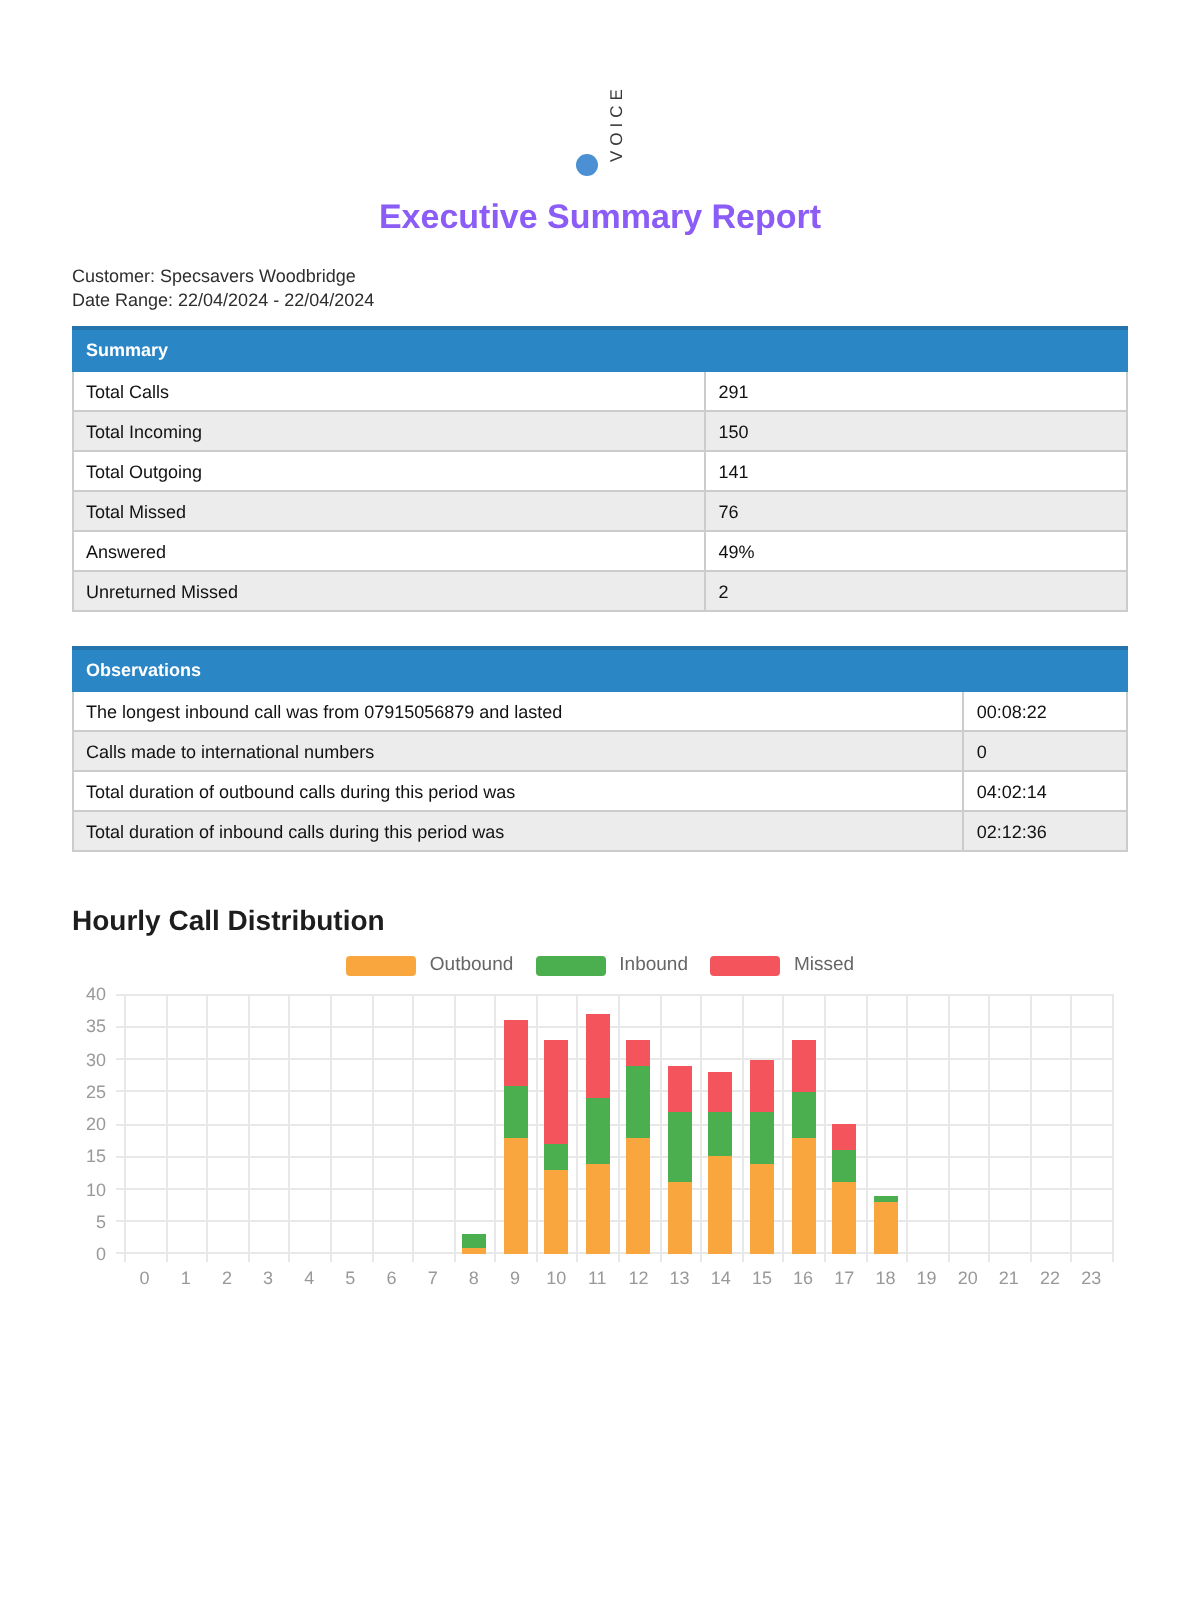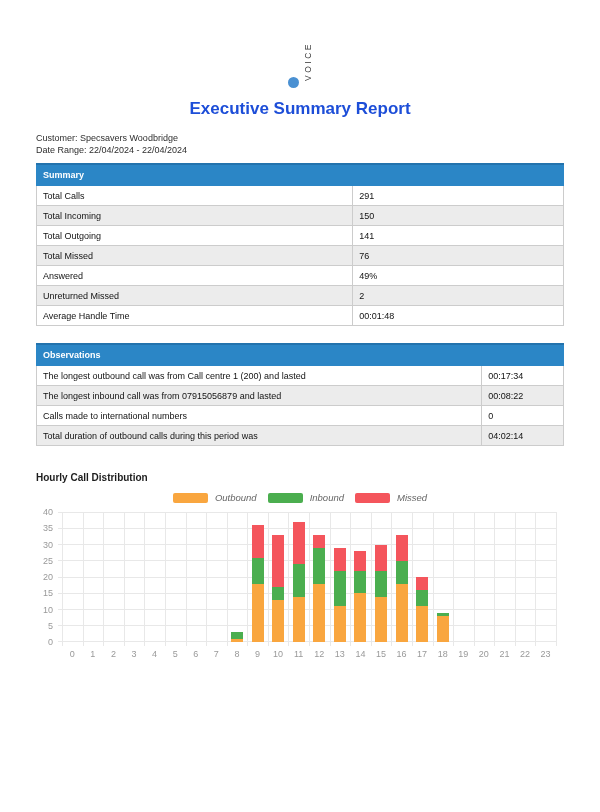--- a/index.html
+++ b/index.html
@@ -9,36 +9,36 @@
   *{box-sizing:border-box;}
   body{margin:0;background:#ffffff;font-family:"Liberation Sans",sans-serif;}
   .page{width:600px;height:812px;background:#fff;overflow:hidden;padding:20px 36px 0 36px;}
 
   
   .logo{display:flex;justify-content:center;align-items:center;height:70px;}
   .logo-ip{font-weight:700;font-size:58px;line-height:0.82;letter-spacing:-3px;color:#161616;}
   .logo-dot{width:11px;height:11px;border-radius:50%;background:var(--logo-dot);align-self:flex-end;margin:0 4px 2px 1px;}
   .logo-voice{writing-mode:vertical-rl;transform:rotate(180deg);font-size:8.5px;letter-spacing:2.5px;color:#3a3a3a;height:52px;}
 
-  .title{text-align:center;font-size:17px;font-weight:700;color:#1d4ed8;margin:9px 0 14px 0;}
+  .title{text-align:center;font-size:17px;font-weight:700;color:#8b5cf6;margin:9px 0 14px 0;}
 
   .meta{font-size:9px;color:#2e2e2e;line-height:11.5px;margin-bottom:7px;}
 
   
   table.report{width:100%;border-collapse:collapse;font-size:9px;margin-bottom:17px;table-layout:fixed;}
   table.report th{background:var(--blue);border:1px solid var(--blue);border-top:2px solid var(--blue-dark);
     color:#fff;font-weight:700;text-align:left;padding:5px 6px;}
   table.report td{border:1px solid var(--border);padding:4.5px 6px;color:#121212;overflow:hidden;white-space:nowrap;}
   table.report tbody tr:nth-child(even){background:var(--row-alt);}
 
   
   .chart-section{margin-top:26px;}
-  .chart-title{font-size:10px;font-weight:700;color:#1d1d1d;}
+  .chart-title{font-size:14px;font-weight:700;color:#1d1d1d;}
   .legend{display:flex;justify-content:center;align-items:center;gap:11px;margin:9px 0 9px 0;}
-  .legend-item{display:flex;align-items:center;gap:7px;font-style:italic;}
+  .legend-item{display:flex;align-items:center;gap:7px;}
   .legend-swatch{width:35px;height:10px;border-radius:2px;}
   .legend-label{font-size:9.5px;color:#666;}
   .plot-row{display:flex;margin-top:4px;}
   .y-axis{width:26px;flex:none;position:relative;height:130px;}
   .ylab{position:absolute;right:9px;font-size:9px;color:var(--axis-text);line-height:10px;}
   .ytick{position:absolute;right:0;width:4px;height:1px;background:var(--grid);}
   .plot-wrap{flex:1;margin-right:8px;}
   .plot{position:relative;height:130px;}
   .hgrid{position:absolute;left:0;right:0;height:1px;background:var(--grid);}
   .vgrid{position:absolute;top:0;bottom:0;width:1px;background:var(--grid);}
@@ -94,53 +94,49 @@
           <td>76</td>
         </tr>
         <tr>
           <td>Answered</td>
           <td>49%</td>
         </tr>
         <tr>
           <td>Unreturned Missed</td>
           <td>2</td>
         </tr>
-        <tr>
-          <td>Average Handle Time</td>
-          <td>00:01:48</td>
-        </tr>
       </tbody>
   </table>
 
   <table class="report">
     <colgroup>
         <col style="width:84.5%">
         <col>
       </colgroup>
     <thead>
       <tr>
           <th colspan="2">Observations</th>
         </tr>
     </thead>
     <tbody id="observations-body">
         <tr>
-          <td>The longest outbound call was from Call centre 1 (200) and lasted</td>
-          <td>00:17:34</td>
-        </tr>
-        <tr>
           <td>The longest inbound call was from 07915056879 and lasted</td>
           <td>00:08:22</td>
         </tr>
         <tr>
           <td>Calls made to international numbers</td>
           <td>0</td>
         </tr>
         <tr>
           <td>Total duration of outbound calls during this period was</td>
           <td>04:02:14</td>
+        </tr>
+        <tr>
+          <td>Total duration of inbound calls during this period was</td>
+          <td>02:12:36</td>
         </tr>
       </tbody>
   </table>
 
   <div class="chart-section">
     <div class="chart-title">Hourly Call Distribution</div>
     <div class="legend" id="legend">
         <div class="legend-item">
           <span class="legend-swatch" style="background: rgb(249, 166, 63);"></span>
           <span class="legend-label">Outbound</span>

